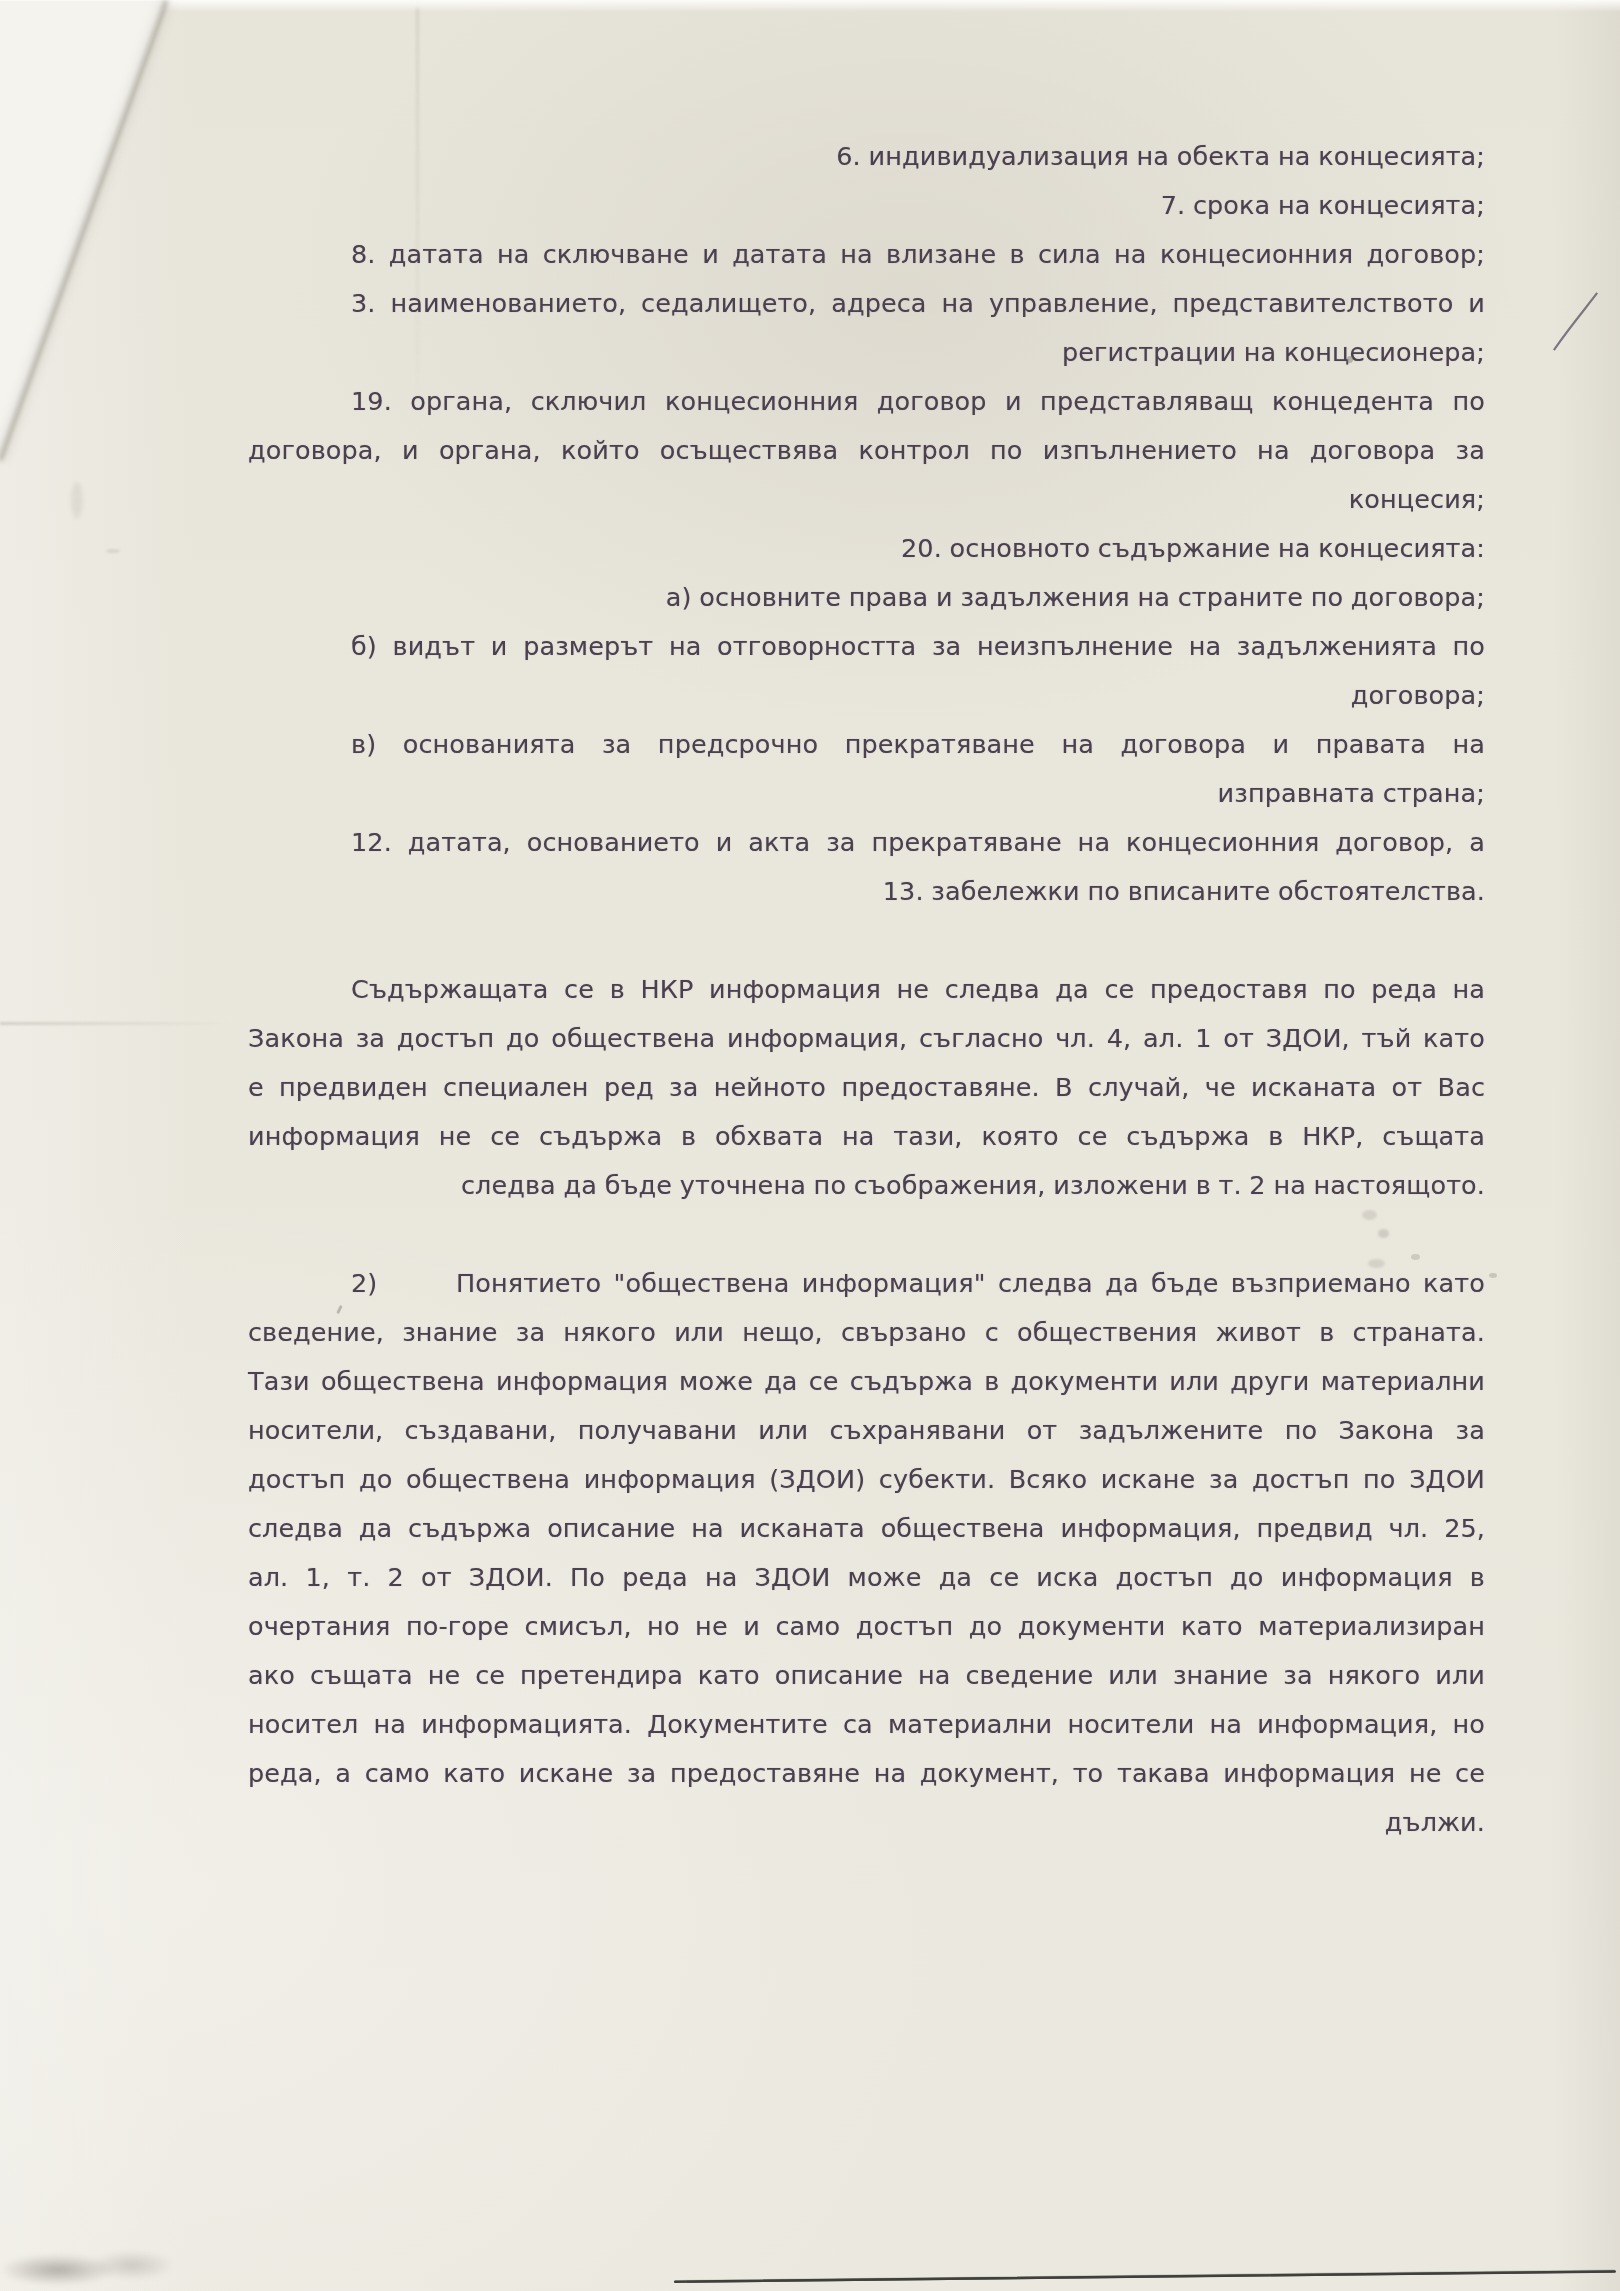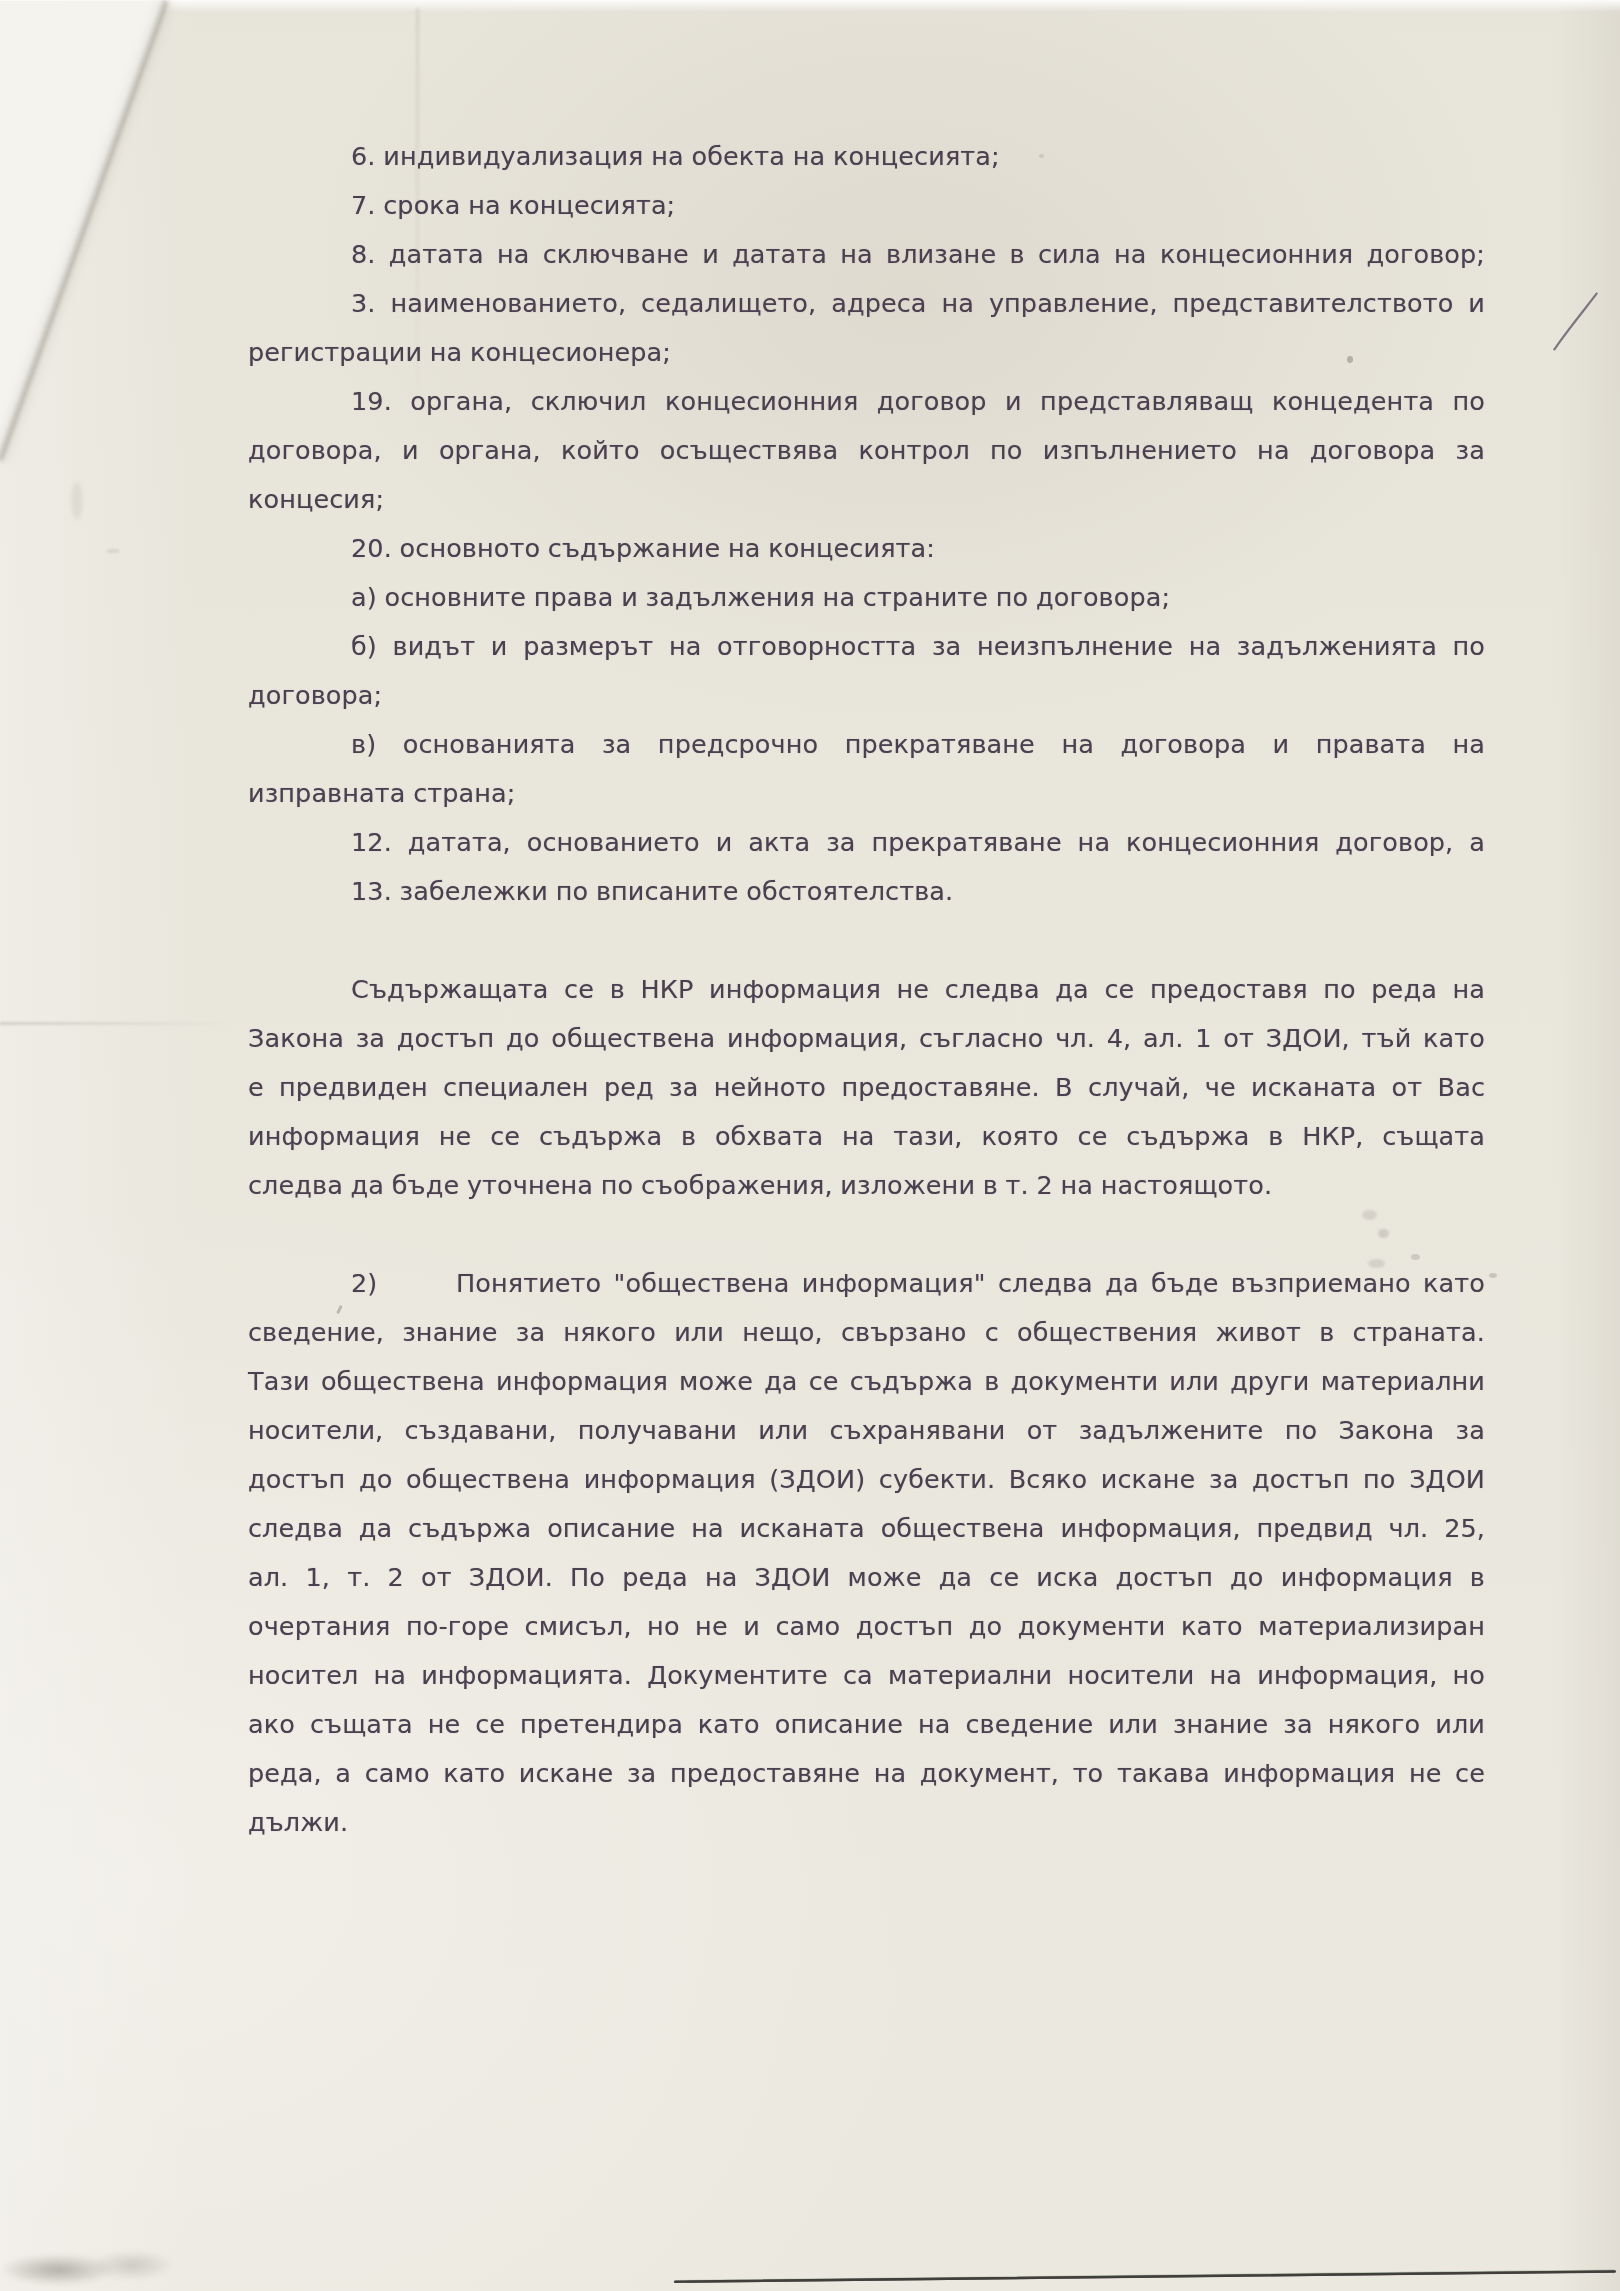--- a/index.html
+++ b/index.html
@@ -29,21 +29,21 @@
   }
   .text-col{
     position:absolute;
     left:248px;top:132px;width:1237px;
     color:var(--ink);
     font-size:25.5px;
     letter-spacing:0.1px;
     word-spacing:-0.5px;
     text-shadow:0 0 1px rgba(74,64,80,0.35);
   }
-  .line{min-height:49px;line-height:49px;text-align:left;}
+  .line{min-height:49px;line-height:49px;text-align:right;}
   .line.ind{padding-left:103px;}
   .line.just{text-align:justify;text-align-last:justify;}
   .line.blank{height:49px;}
   .numtab{display:inline-block;width:105px;text-align:left;}
   .artifact{position:absolute;pointer-events:none;}
   .smudge-bl{
     left:2px;top:2245px;width:186px;height:45px;
     background:radial-gradient(ellipse 45% 50% at 30% 55%, rgba(128,124,116,0.55), rgba(128,124,116,0) 70%),
                radial-gradient(ellipse 30% 45% at 70% 45%, rgba(140,136,128,0.35), rgba(140,136,128,0) 75%);
     filter:blur(2.9px);
@@ -109,22 +109,22 @@
       <div class="line">следва да бъде уточнена по съображения, изложени в т. 2 на настоящото.</div>
       <div class="line blank"></div>
       <div class="line ind just"><span class="numtab">2)</span>Понятието "обществена информация" следва да бъде възприемано като</div>
       <div class="line just">сведение, знание за някого или нещо, свързано с обществения живот в страната.</div>
       <div class="line just">Тази обществена информация може да се съдържа в документи или други материални</div>
       <div class="line just">носители, създавани, получавани или съхранявани от задължените по Закона за</div>
       <div class="line just">достъп до обществена информация (ЗДОИ) субекти. Всяко искане за достъп по ЗДОИ</div>
       <div class="line just">следва да съдържа описание на исканата обществена информация, предвид чл. 25,</div>
       <div class="line just">ал. 1, т. 2 от ЗДОИ. По реда на ЗДОИ може да се иска достъп до информация в</div>
       <div class="line just">очертания по-горе смисъл, но не и само достъп до документи като материализиран</div>
+      <div class="line just">ако същата не се претендира като описание на сведение или знание за някого или</div>
       <div class="line just">носител на информацията. Документите са материални носители на информация, но</div>
-      <div class="line just">ако същата не се претендира като описание на сведение или знание за някого или</div>
       <div class="line just">реда, а само като искане за предоставяне на документ, то такава информация не се</div>
       <div class="line">дължи.</div>
     </div>
 
   <svg class="artifact" style="left:1544px;top:287px;" width="63" height="73" viewBox="0 0 64 74">
     <path d="M54,6 C46,17 28,38 10,64" fill="none" style="stroke:var(--pen)" stroke-width="2.2" opacity="0.75"></path>
   </svg>
 
   <div>
     <div class="speck artifact" style="left:1347px;top:356px;width:5.9px;height:6.9px;opacity:0.55;"></div>

